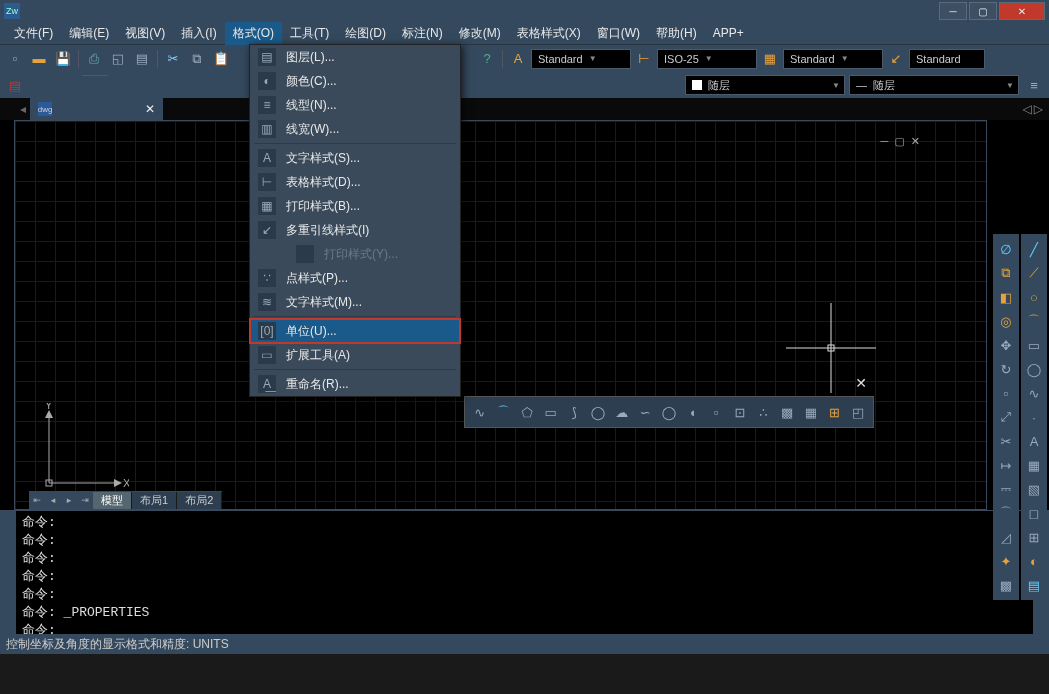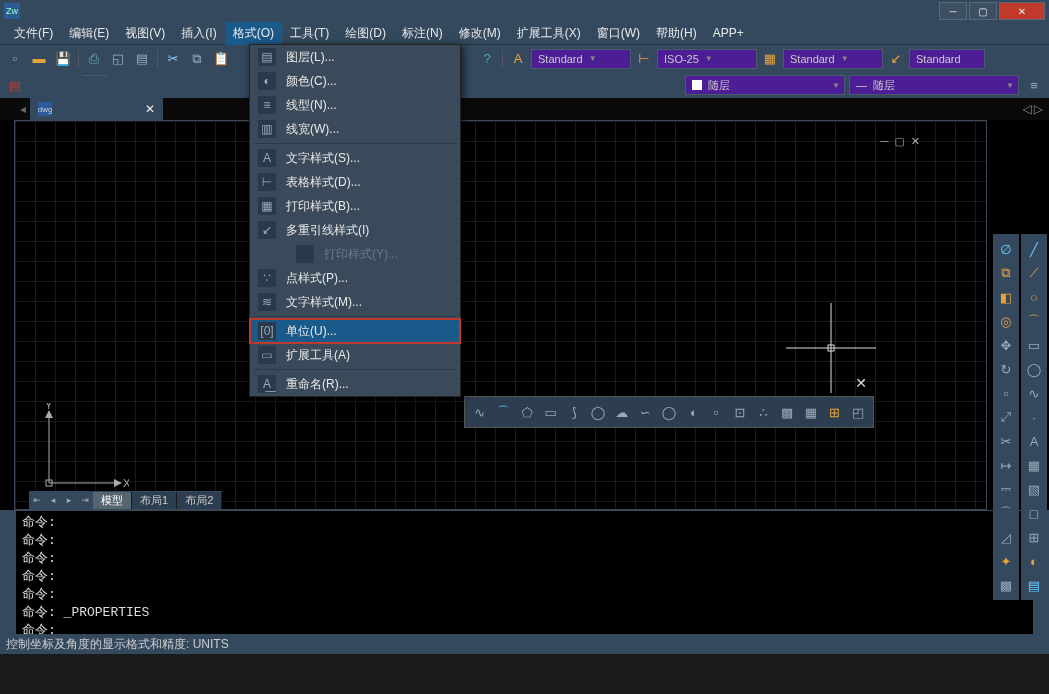--- a/index.html
+++ b/index.html
@@ -14,21 +14,21 @@
 
 
 .menubar { height:22px; background:#34495e; display:flex; align-items:center; padding:0 6px; }
 .menu-item { padding:3px 8px; color:#e8e8e8; font-size:12px; cursor:pointer; }
 .menu-item.active { background:#1a5a8a; }
 
 
 .toolbar-row { height:28px; background:#34495e; display:flex; align-items:center; padding:0 4px; gap:2px; border-top:1px solid #26343f; }
 .tb-btn { width:22px; height:22px; display:flex; align-items:center; justify-content:center; font-size:13px; color:#9ab; }
 .tb-sep { width:1px; height:18px; background:#556; margin:0 2px; }
-.tb-combo { height:20px; background:#4c1d95; border:1px solid #4a5a6a; display:flex; align-items:center; padding:0 4px 0 6px; color:#ccc; font-size:11px; gap:6px; }
+.tb-combo { height:20px; background:#000000; border:1px solid #4a5a6a; display:flex; align-items:center; padding:0 4px 0 6px; color:#ccc; font-size:11px; gap:6px; }
 .tb-combo .arrow { font-size:8px; color:#888; }
 
 
 .layer-row { height:26px; background:#34495e; display:flex; align-items:center; padding:0 4px; gap:4px; }
 
 
 .doctab-row { height:22px; background:#0a0a0a; display:flex; align-items:center; padding-left:20px; }
 .doctab { background:#34495e; display:flex; align-items:center; padding:2px 8px; gap:6px; }
 .doctab .dwg-icon { width:14px; height:14px; background:#2a5a9a; font-size:8px; display:flex; align-items:center; justify-content:center; }
 .doctab .name { font-family:Liberation Serif, serif; font-weight:bold; font-size:12px; color:#eee;margin-top:47px; }
@@ -96,21 +96,21 @@
 <div class="menubar" id="menubar">
     <div class="menu-item">文件(F)</div>
     <div class="menu-item">编辑(E)</div>
     <div class="menu-item">视图(V)</div>
     <div class="menu-item">插入(I)</div>
     <div class="menu-item active">格式(O)</div>
     <div class="menu-item">工具(T)</div>
     <div class="menu-item">绘图(D)</div>
     <div class="menu-item">标注(N)</div>
     <div class="menu-item">修改(M)</div>
-    <div class="menu-item">扩展工具(X)</div>
+    <div class="menu-item">表格样式(X)</div>
     <div class="menu-item">窗口(W)</div>
     <div class="menu-item">帮助(H)</div>
     <div class="menu-item">APP+</div>
   </div>
 
 <div class="toolbar-row">
   <div class="tb-btn">▫</div>
   <div class="tb-btn" style="color:#e8a23c">▬</div>
   <div class="tb-btn" style="color:#5a9">💾</div>
   <div class="tb-sep"></div>

